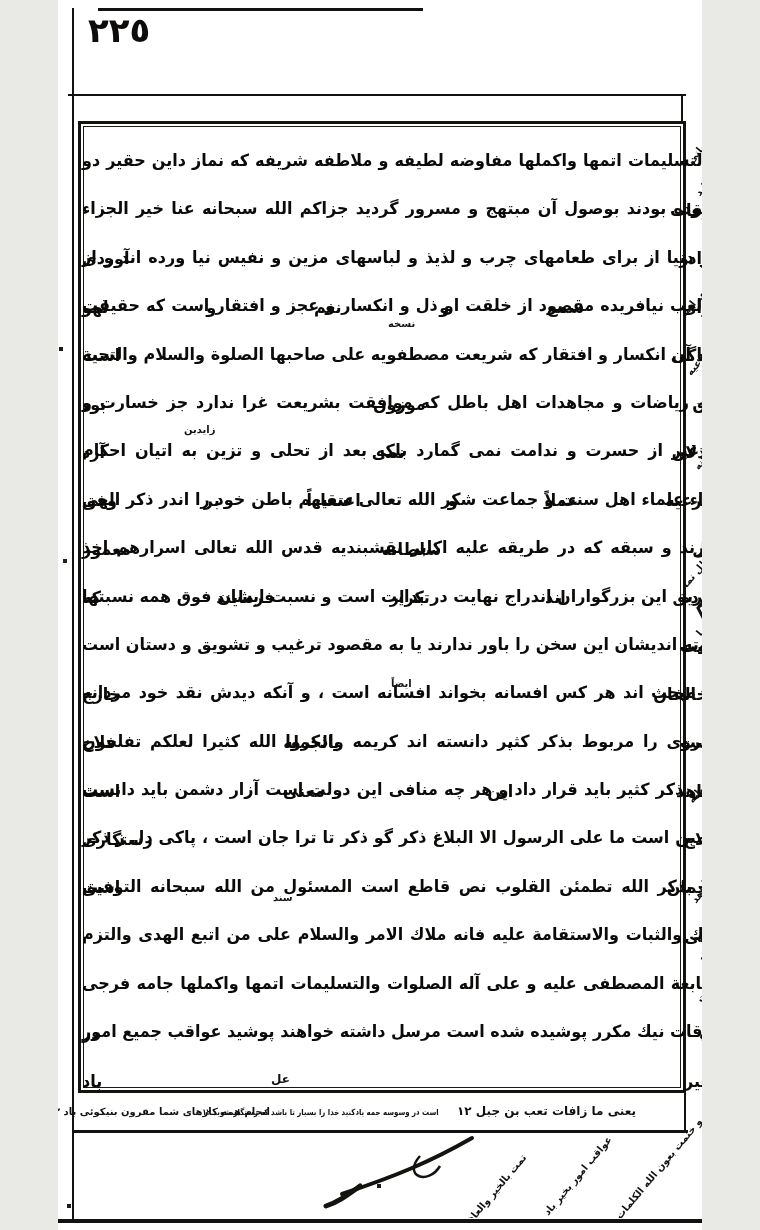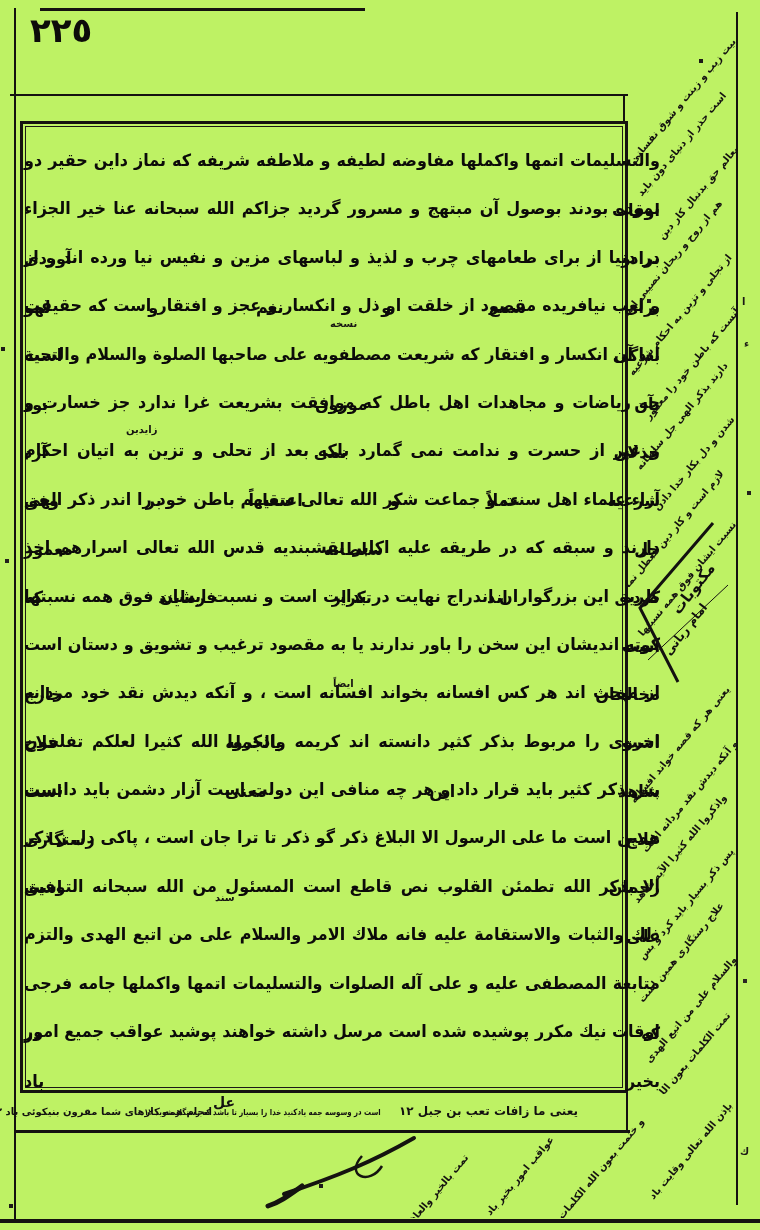--- a/index.html
+++ b/index.html
@@ -1,18 +1,18 @@
 <!DOCTYPE html>
 <html lang="fa" dir="rtl"><head>
 <meta charset="utf-8">
 <style>
   html,body{margin:0;padding:0;background:#e9e9e6;}
   .page{
-    position:relative;width:760px;height:1230px;margin:0 auto;
-    background:#bef264;color:#0d0c0a;overflow:hidden;
+    position:relative;width:644px;height:1230px;margin:0 auto;
+    background:#ffffff;color:#0d0c0a;overflow:hidden;
     font-family:"DejaVu Sans",sans-serif;
   }
   .abs{position:absolute;}
   .rule{position:absolute;background:#141210;}
   .page-number{
     position:absolute;left:30px;top:10px;font-size:34px;font-weight:700;
     letter-spacing:4px;direction:rtl;
   }
   .frame{
     position:absolute;left:20px;top:121px;width:608px;height:972px;
@@ -137,21 +137,21 @@
 
   <svg class="abs" style="left:630px;top:515px;z-index:3;" width="110" height="175" viewBox="0 0 110 175">
     <polyline points="83,8 10,93 48,167" fill="none" stroke="#131110" stroke-width="3"></polyline>
     <line x1="18" y1="145" x2="98" y2="70" stroke="#131110" stroke-width="1"></line>
   </svg>
   <div class="chev-label" style="left:652px;top:556px;font-size:15px;z-index:4;">مكتوبات</div>
   <div class="chev-label" style="left:643px;top:598px;font-size:12px;z-index:4;">امام ربانى</div>
 
   <div class="footer-note" style="left:438px;top:1104px;width:140px;font-size:12px;text-align:center;">يعنى ما زافات تعب بن جبل ۱۲</div>
   <div class="footer-note" style="left:105px;top:1107px;width:315px;font-size:8.5px;text-align:center;transform:scaleX(0.82);transform-origin:center;">است در وسوسه جمه يادكنيد خدا را بسيار تا باشد كه رستگار شويد ۱۲</div>
-  <div class="footer-note" style="left:213px;top:1094px;font-size:14px;">عل</div>
+  <div class="footer-note" style="left:213px;top:1072px;font-size:12px;">عل</div>
   <div class="footer-note" style="left:32px;top:1106px;width:180px;font-size:10px;text-align:center;">انجام همه كارهاى شما مقرون بنيكوئى باد ۱۲</div>
 
   <div class="bn-wrap">
     <div class="bn" style="right:8px;top:6px;">بإذن الله تعالى وقايت باد</div>
     <div class="bn" style="right:96px;top:22px;">و ختمت بعون الله الكلمات</div>
     <div class="bn" style="right:186px;top:40px;">عواقب امور بخير باد</div>
     <div class="bn" style="right:272px;top:58px;">تمت بالخير والعافيه</div>
     <svg class="abs" style="left:14px;top:28px;" width="190" height="95" viewBox="0 0 190 95">
       <path d="M 172 18 C 130 42, 96 56, 42 74" fill="none" stroke="#151310" stroke-width="4" stroke-linecap="round"></path>
       <path d="M 120 36 c -18 20, 8 30, 20 10" fill="none" stroke="#151310" stroke-width="2.5" fill-rule="evenodd"></path>

